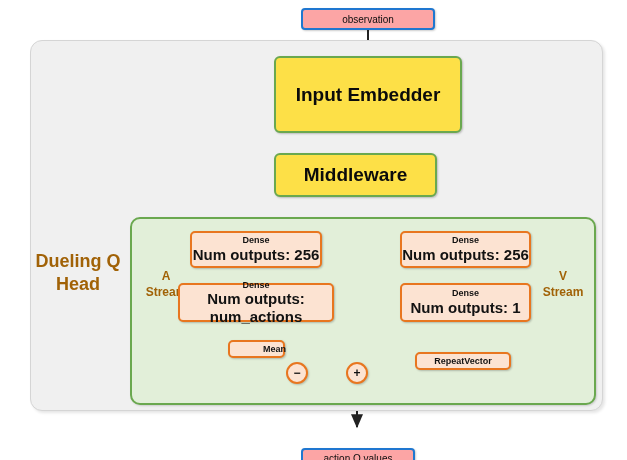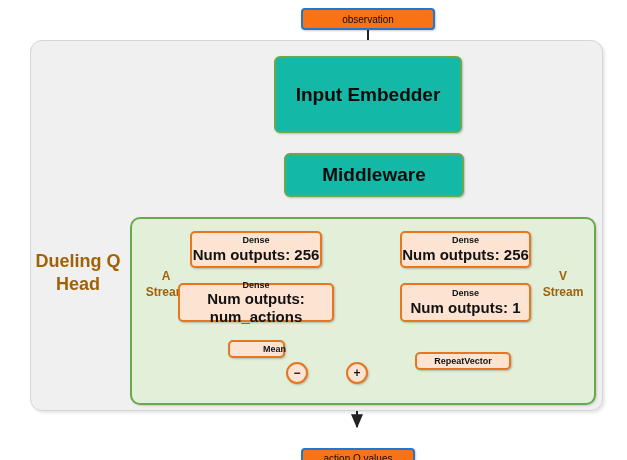--- a/index.html
+++ b/index.html
@@ -11,32 +11,32 @@
     position:relative;
     overflow:hidden;
   }
   #canvas{position:absolute;left:0;top:0;width:627px;height:460px;}
 
   .node{position:absolute;box-sizing:border-box;display:flex;flex-direction:column;
         align-items:center;justify-content:center;text-align:center;}
 
   
   .io{
-    background:#f97316;
+    background:#fca5a5;
     border:2px solid #1f77d0;
     border-radius:4px;
     color:#0d0d0d;
     font-size:10px;
     font-weight:400;
     box-shadow:1px 1px 2px rgba(0,0,0,.20);
   }
 
   
   .green{
-    background:#14b8a6;
+    background:#fde047;
     border:2px solid #6aa84f;
     border-radius:6px;
     color:#0b0b0b;
     font-size:19px;
     font-weight:bold;
     box-shadow:1px 1px 2px rgba(0,0,0,.22);
   }
 
   
   .orange{
@@ -138,21 +138,21 @@
   </div>
 
   <div class="node io" style="left:301px;top:8px;width:134px;height:22px;">
     <span>observation</span>
   </div>
 
   <div class="node green" style="left:274px;top:56px;width:188px;height:77px;">
     <span>Input Embedder</span>
   </div>
 
-  <div class="node green" style="left:274px;top:153px;width:180px;height:44px;margin-left:10px;">
+  <div class="node green" style="left:274px;top:153px;width:163px;height:44px;">
     <span>Middleware</span>
   </div>
 
   <div class="node orange" style="left:190px;top:231px;width:132px;height:37px;">
     <span class="t1">Dense</span>
     <span class="t2">Num outputs: 256</span>
   </div>
 
   <div class="node orange" style="left:178px;top:283px;width:156px;height:39px;">
     <span class="t1">Dense</span>

